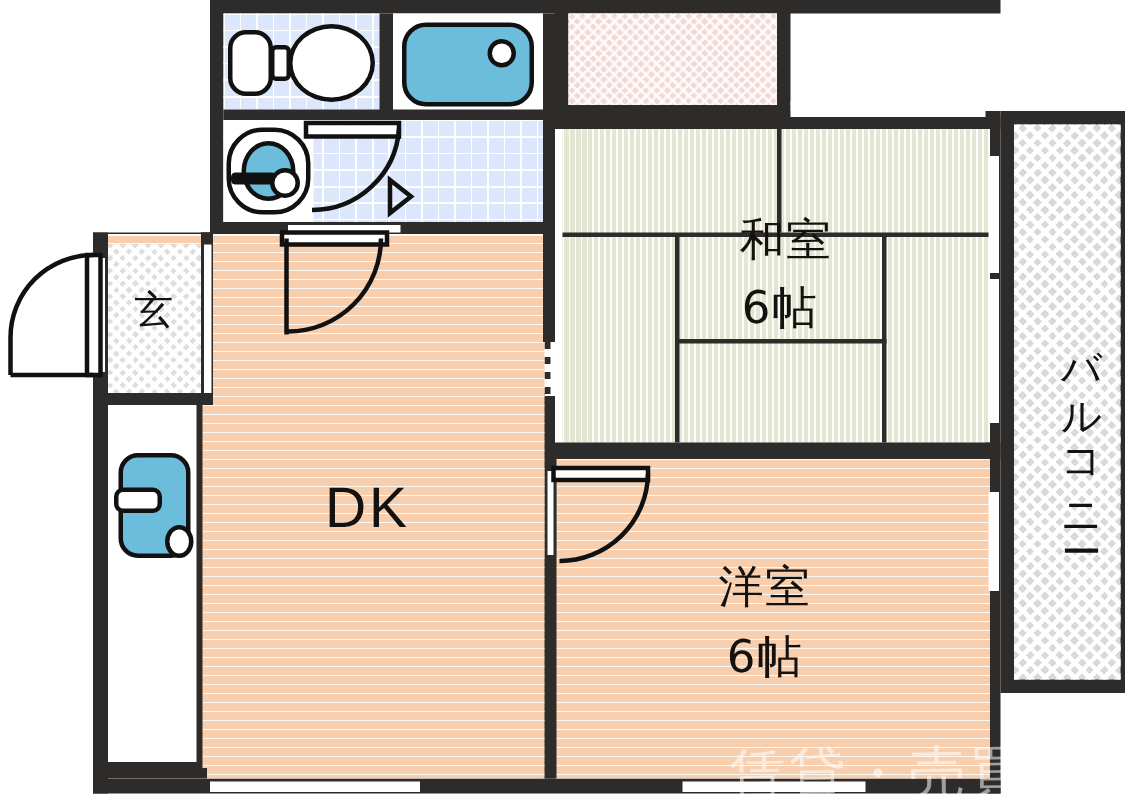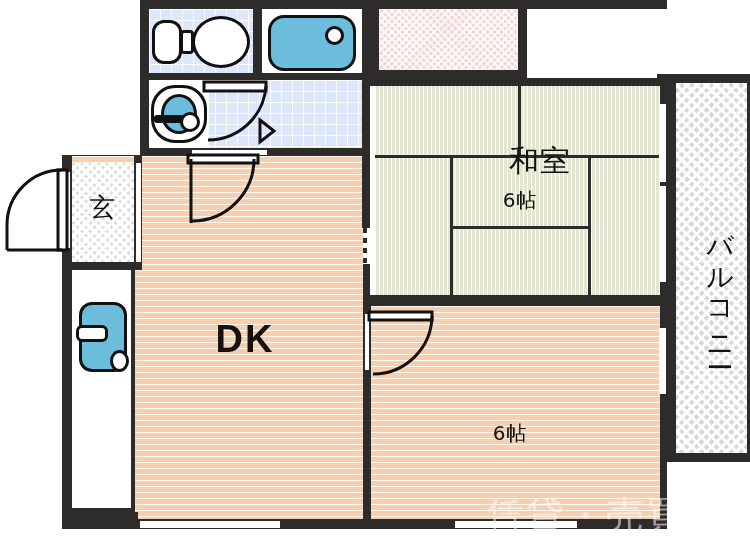--- a/index.html
+++ b/index.html
@@ -75,23 +75,23 @@
     position:absolute;
     color:#14110f;
     font-weight:400;
     text-align:center;
     line-height:1.04;
     white-space:pre;
     letter-spacing:1px;
     pointer-events:none;
   }
   .label-jp{font-family:"DejaVu Sans","Liberation Sans",sans-serif;}
-  .lbl-dk{font-size:38px;font-weight:700;letter-spacing:2px;font-family:"Liberation Sans",sans-serif;}
+  .lbl-dk{font-size:38px;font-weight:400;letter-spacing:2px;font-family:"Liberation Sans",sans-serif;}
   .lbl-room{font-size:30px;}
-  .lbl-sub{font-size:20px;}
+  .lbl-sub{font-size:30px;}
   .lbl-closet{font-size:31px;}
   .lbl-genkan{font-size:26px;}
   .lbl-balcony{
     font-size:27px;
     writing-mode:vertical-rl;
     text-orientation:upright;
     letter-spacing:4px;
   }
 
   
@@ -232,35 +232,36 @@
 
   <div class="abs wall-thin" style="left:370px;top:78px;width:297px;height:8px;"></div>
   <div class="abs floor-tatami" style="left:375px;top:86px;width:285px;height:209px;"></div>
 
   <div class="seam" style="left:375px;top:155px;width:285px;height:3px;"></div>
   <div class="seam" style="left:518px;top:86px;width:3px;height:69px;"></div>
   <div class="seam" style="left:450px;top:158px;width:3px;height:137px;"></div>
   <div class="seam" style="left:588px;top:158px;width:3px;height:137px;"></div>
   <div class="seam" style="left:450px;top:226px;width:141px;height:3px;"></div>
 
-  <div class="label label-jp lbl-room" style="left:472px;top:145px;width:136px;">和室</div>
+  <div class="label label-jp lbl-room" style="left:456px;top:145px;width:136px;">和室</div>
   <div class="label label-jp lbl-sub" style="left:452px;top:190px;width:136px;">6帖</div>
 
   <div class="abs wall" style="left:362px;top:295px;width:305px;height:11px;"></div>
 
   <div class="abs wall-thin" style="left:362px;top:262px;width:8px;height:44px;"></div>
 
   <div class="fusuma-v" style="left:363px;top:228px;width:7px;height:36px;"></div>
   <div class="abs floor-white" style="left:367px;top:228px;width:6px;height:36px;"></div>
   <div class="abs wall-thin" style="left:362px;top:86px;width:8px;height:142px;"></div>
 
   <div class="opening-plain" style="left:659px;top:104px;width:7px;height:78px;"></div>
   <div class="opening-plain" style="left:659px;top:186px;width:7px;height:96px;"></div>
 
   <div class="abs floor-peach" style="left:370px;top:306px;width:290px;height:213px;"></div>
+  <div class="label label-jp lbl-room" style="left:442px;top:376px;width:136px;">洋室</div>
   <div class="label label-jp lbl-sub" style="left:442px;top:423px;width:136px;">6帖</div>
 
   <div class="abs wall" style="left:362px;top:306px;width:9px;height:213px;"></div>
 
   <div class="opening" style="left:363px;top:312px;width:8px;height:60px;"></div>
   <svg class="door-svg" style="left:369px;top:312px;width:70px;height:66px;" viewBox="0 0 70 66">
     <rect class="door-leaf" x="0" y="0" width="63" height="8"></rect>
     <path class="door-arc" d="M63,4 A59,59 0 0 1 4,62"></path>
   </svg>
 

